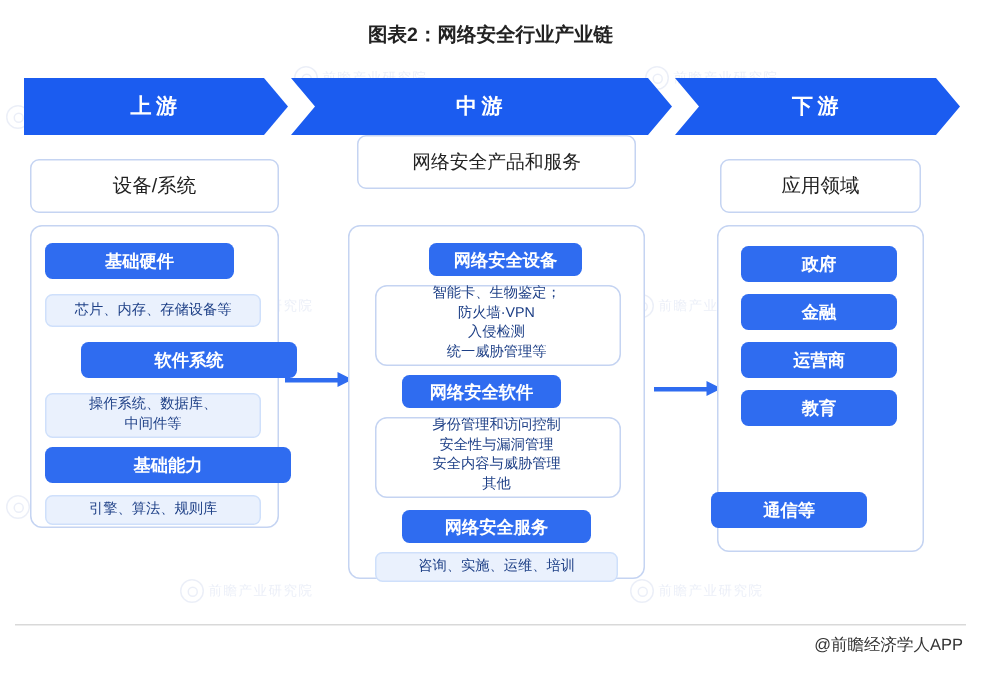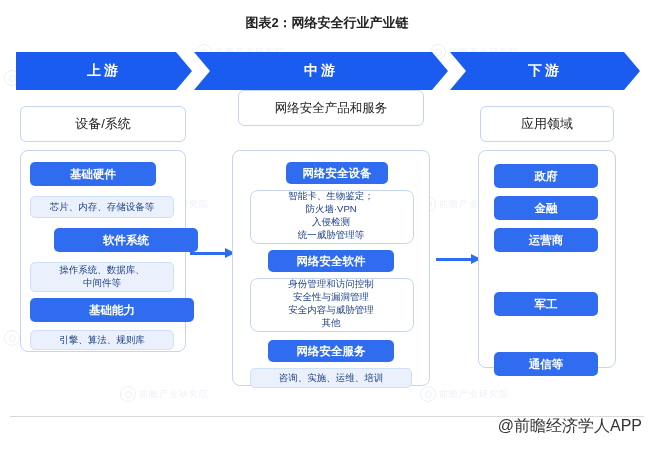--- a/index.html
+++ b/index.html
@@ -112,21 +112,21 @@
     border-top:5.5px solid transparent;
     border-bottom:5.5px solid transparent;
   }
 
   .footer-src{
     position:absolute;left:12px;bottom:16px;
     font-size:10.5px;color:#333;
   }
   .footer-brand{
     position:absolute;right:12px;bottom:16px;
-    font-size:16px;color:#333;
+    font-size:11px;color:#333;
   }
   .hr{
     position:absolute;left:10px;right:10px;bottom:36px;height:1px;background:#d9d9d9;
   }
 </style>
 </head>
 <body>
 
 <div class="page">
 
@@ -163,36 +163,36 @@
   <div class="panel-head" style="left:238px;top:90px;width:184px;height:34px;font-size:12.5px;">网络安全产品和服务</div>
   <div class="panel" style="left:232px;top:150px;width:196px;height:234px;"></div>
 
   <div class="bluebox" style="left:268px;top:162px;width:102px;height:22px;margin-left:18px;">网络安全设备</div>
   <div class="innerpanel" style="left:250px;top:190px;width:162px;height:52px;"></div>
   <div class="lightbox" style="left:252px;top:192px;width:158px;height:48px;white-space:pre-line;border:none;background:transparent;">智能卡、生物鉴定；
 防火墙·VPN
 入侵检测
 统一威胁管理等</div>
 
-  <div class="bluebox" style="left:268px;top:250px;width:126px;height:22px;">网络安全软件</div>
+  <div class="bluebox" style="left:268px;top:250px;width:106px;height:22px;">网络安全软件</div>
   <div class="innerpanel" style="left:250px;top:278px;width:162px;height:52px;"></div>
   <div class="lightbox" style="left:252px;top:280px;width:158px;height:48px;white-space:pre-line;border:none;background:transparent;">身份管理和访问控制
 安全性与漏洞管理
 安全内容与威胁管理
 其他</div>
 
   <div class="bluebox" style="left:268px;top:340px;width:126px;height:22px;">网络安全服务</div>
   <div class="lightbox" style="left:250px;top:368px;width:162px;height:20px;">咨询、实施、运维、培训</div>
 
   <div class="conn" style="left:436px;top:258px;width:36px;"></div>
 
   <div class="panel-head" style="left:480px;top:106px;width:132px;height:34px;">应用领域</div>
   <div class="panel" style="left:478px;top:150px;width:136px;height:216px;"></div>
 
   <div class="bluebox" style="left:494px;top:164px;width:104px;height:24px;">政府</div>
   <div class="bluebox" style="left:494px;top:228px;width:104px;height:24px;">运营商</div>
   <div class="bluebox" style="left:494px;top:196px;width:104px;height:24px;">金融</div>
-  <div class="bluebox" style="left:494px;top:292px;width:104px;height:24px;">军工</div>
-  <div class="bluebox" style="left:494px;top:328px;width:104px;height:24px;margin-top:24px;">通信等</div>
+  <div class="bluebox" style="left:494px;top:260px;width:104px;height:24px;">教育</div>
+  <div class="bluebox" style="left:474px;top:328px;width:104px;height:24px;">通信等</div>
 
   <div class="hr"></div>
   <div class="footer-brand">@前瞻经济学人APP</div>
 </div>
 
 </body></html>

